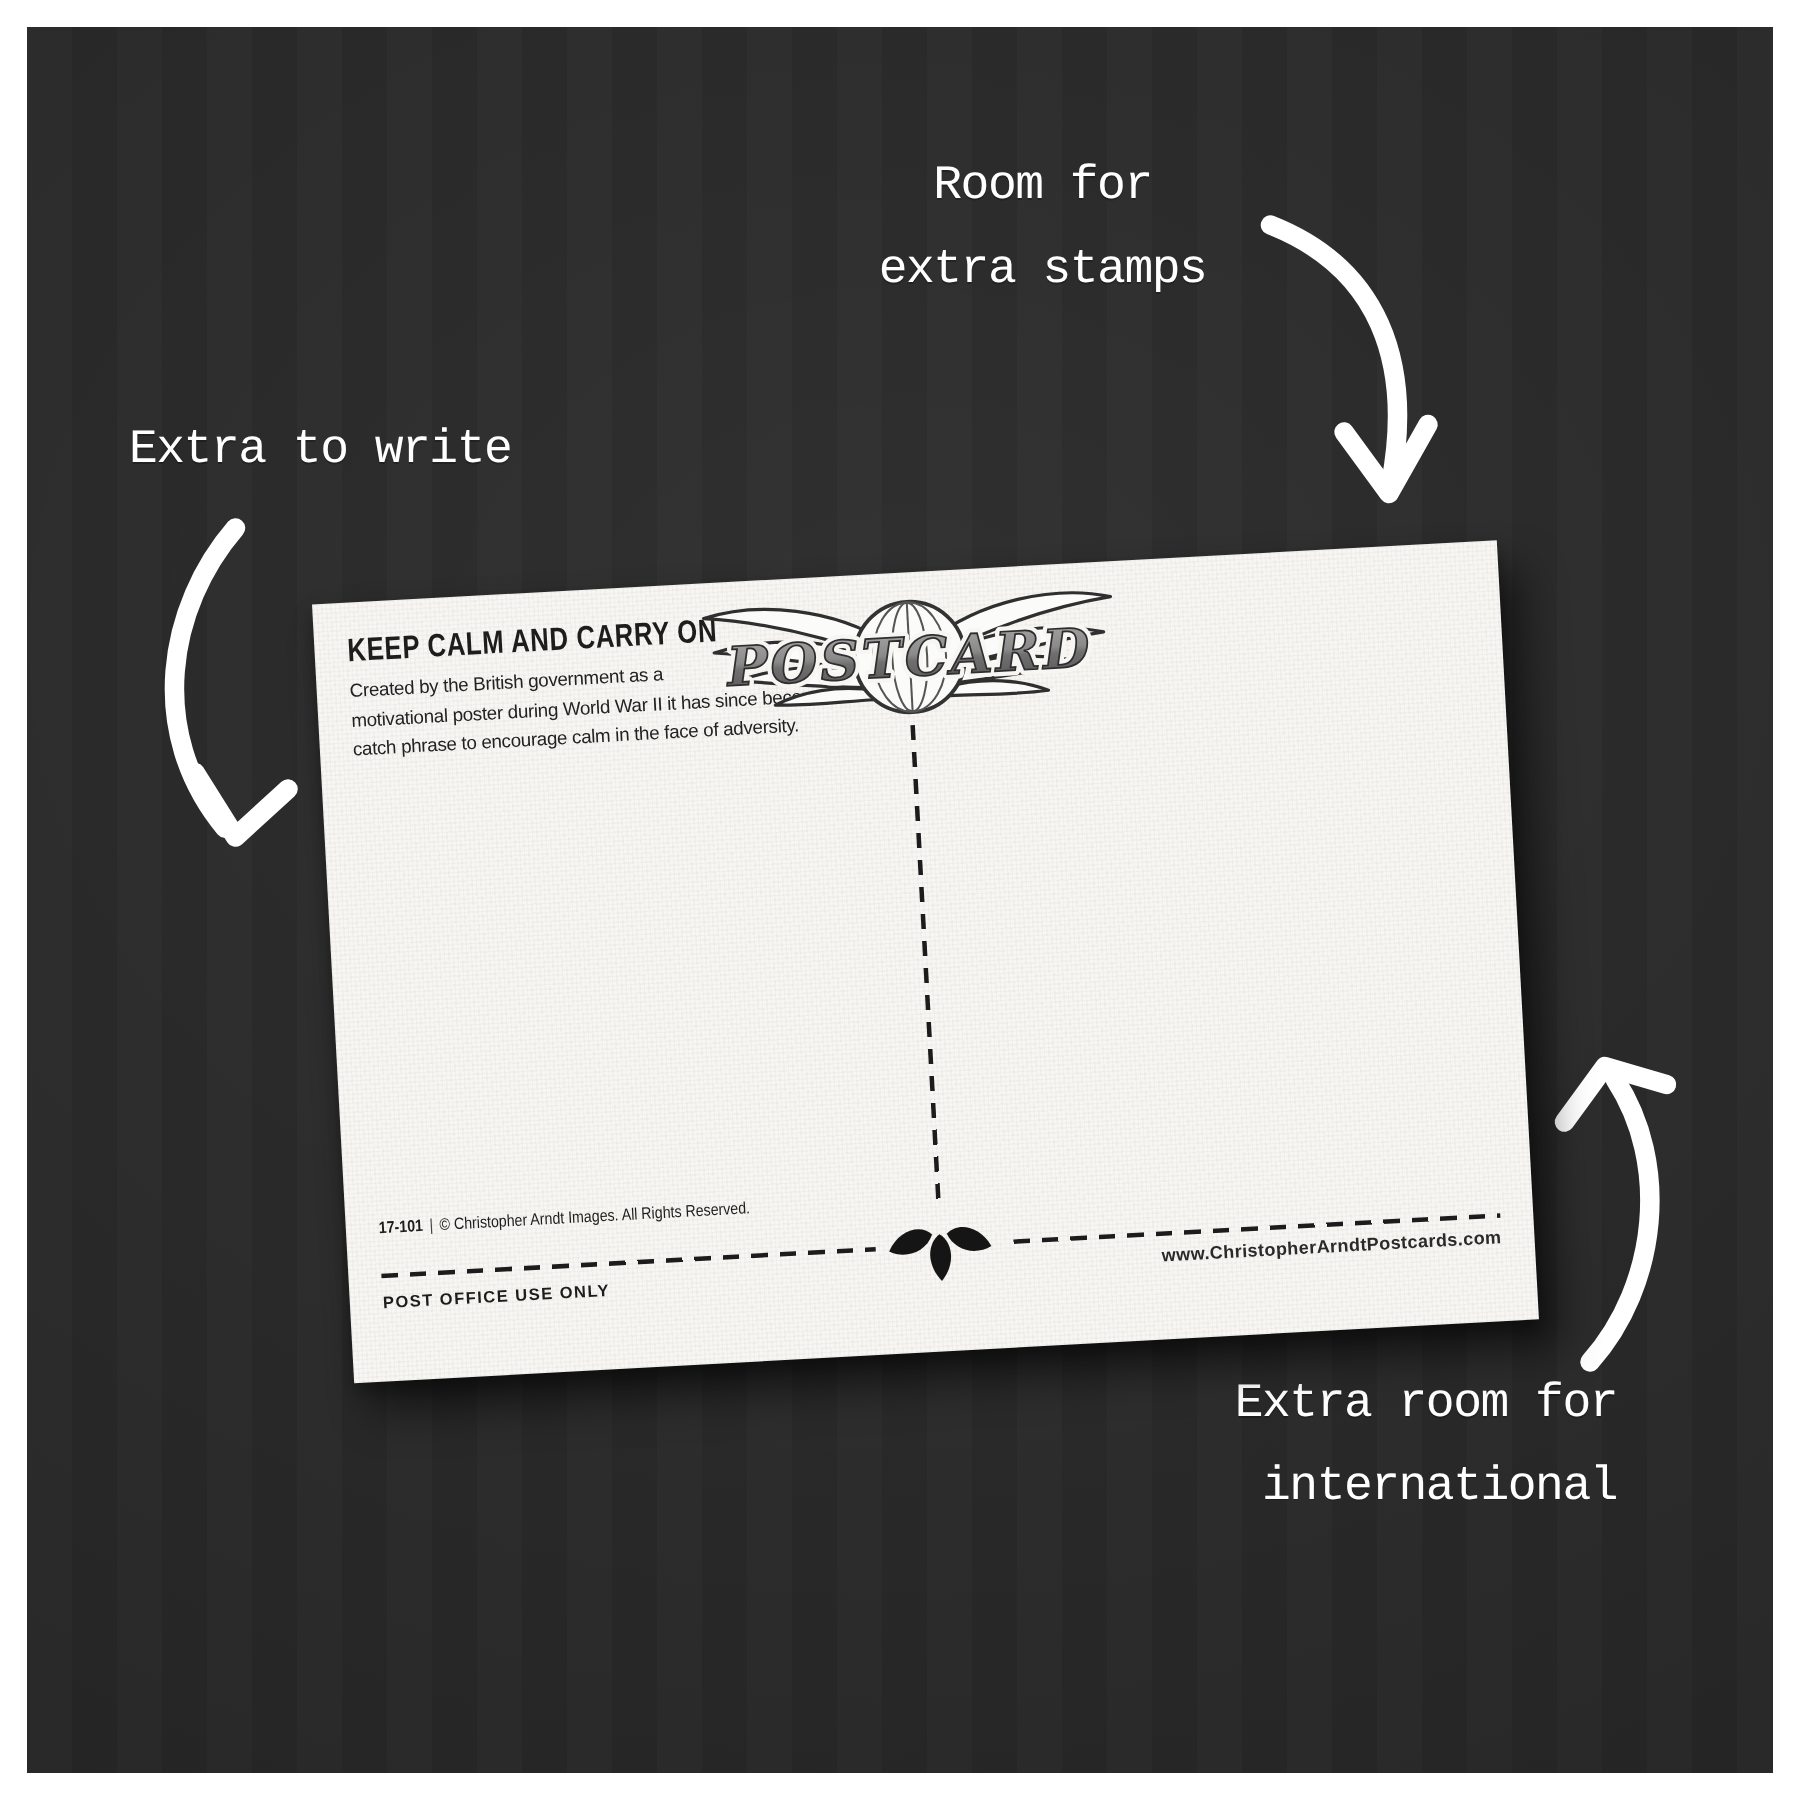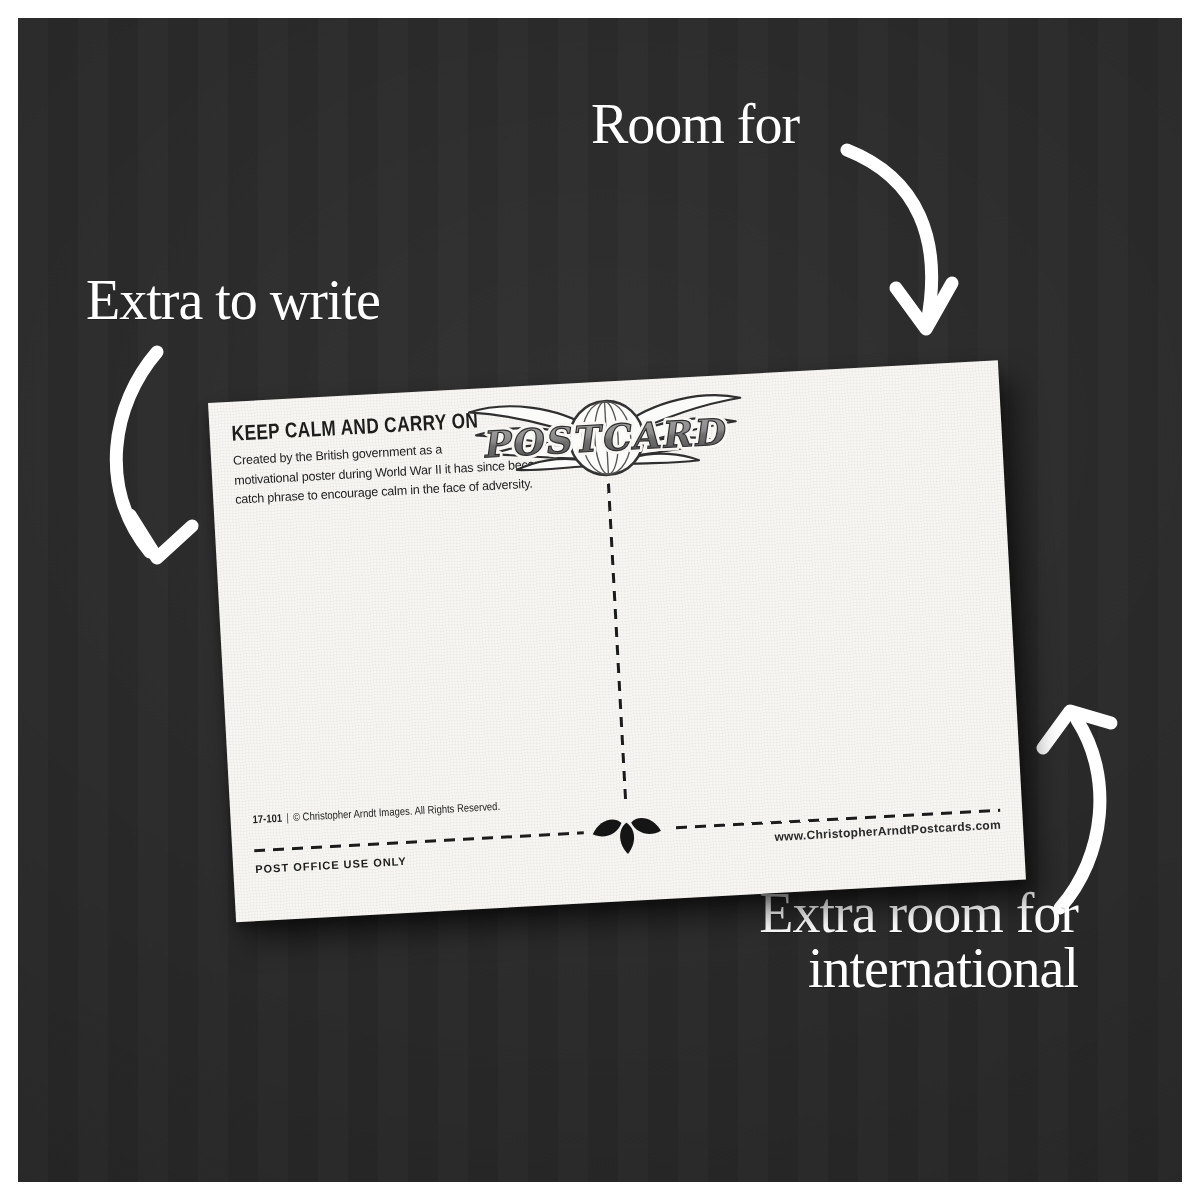--- a/index.html
+++ b/index.html
@@ -16,28 +16,28 @@
   }
   .panel::after{
     content:"";position:absolute;inset:0;
     background:radial-gradient(120% 95% at 50% 35%, rgba(255,255,255,0.03) 0%, rgba(0,0,0,0) 45%, rgba(0,0,0,0.16) 100%);
     pointer-events:none;
   }
 
   
   .annot{
     position:absolute;color:#ffffff;
-    font-family:Liberation Serif, serif;
-    font-size:56px;line-height:56px;letter-spacing:-1px;
+    font-family:Liberation Mono, monospace;
+    font-size:32px;line-height:56px;letter-spacing:-1px;
     text-shadow:0 1px 0 rgba(0,0,0,.25);
     white-space:nowrap;
   }
   .annot-stamps{left:520px;top:96px;width:350px;text-align:center;}
   .annot-write{left:86px;top:272px;}
-  .annot-addresses{right:122px;top:886px;text-align:right;line-height:55px;}
+  .annot-addresses{right:122px;top:908px;text-align:right;line-height:55px;}
 
   .arrows{position:absolute;left:0;top:0;width:1200px;height:1200px;pointer-events:none;}
 
   
   .card{
     position:absolute;left:208px;top:403px;width:791px;height:520px;
     transform:rotate(-3.1deg);transform-origin:0 0;
     background-color:#f7f6f3;
     background-image:
       repeating-linear-gradient(0deg, rgba(0,0,0,0.022) 0 1px, rgba(0,0,0,0) 1px 3px),
@@ -98,20 +98,21 @@
     <path d="M 130 515 L 157 558 L 192 526"></path>
   </g>
   <g>
     <path d="M 1060 908 C 1106 856 1113 775 1077 720"></path>
     <path d="M 1043 748 L 1070 711 L 1111 723"></path>
   </g>
 </svg>
 
 <div class="annot annot-stamps">
   <div>Room for</div>
+  <div>extra stamps</div>
 </div>
 
 <div class="annot annot-write">
   <div>Extra to write</div>
 </div>
 
 <div class="annot annot-addresses">
   <div>Extra room for</div>
   <div>international</div>
 </div>

